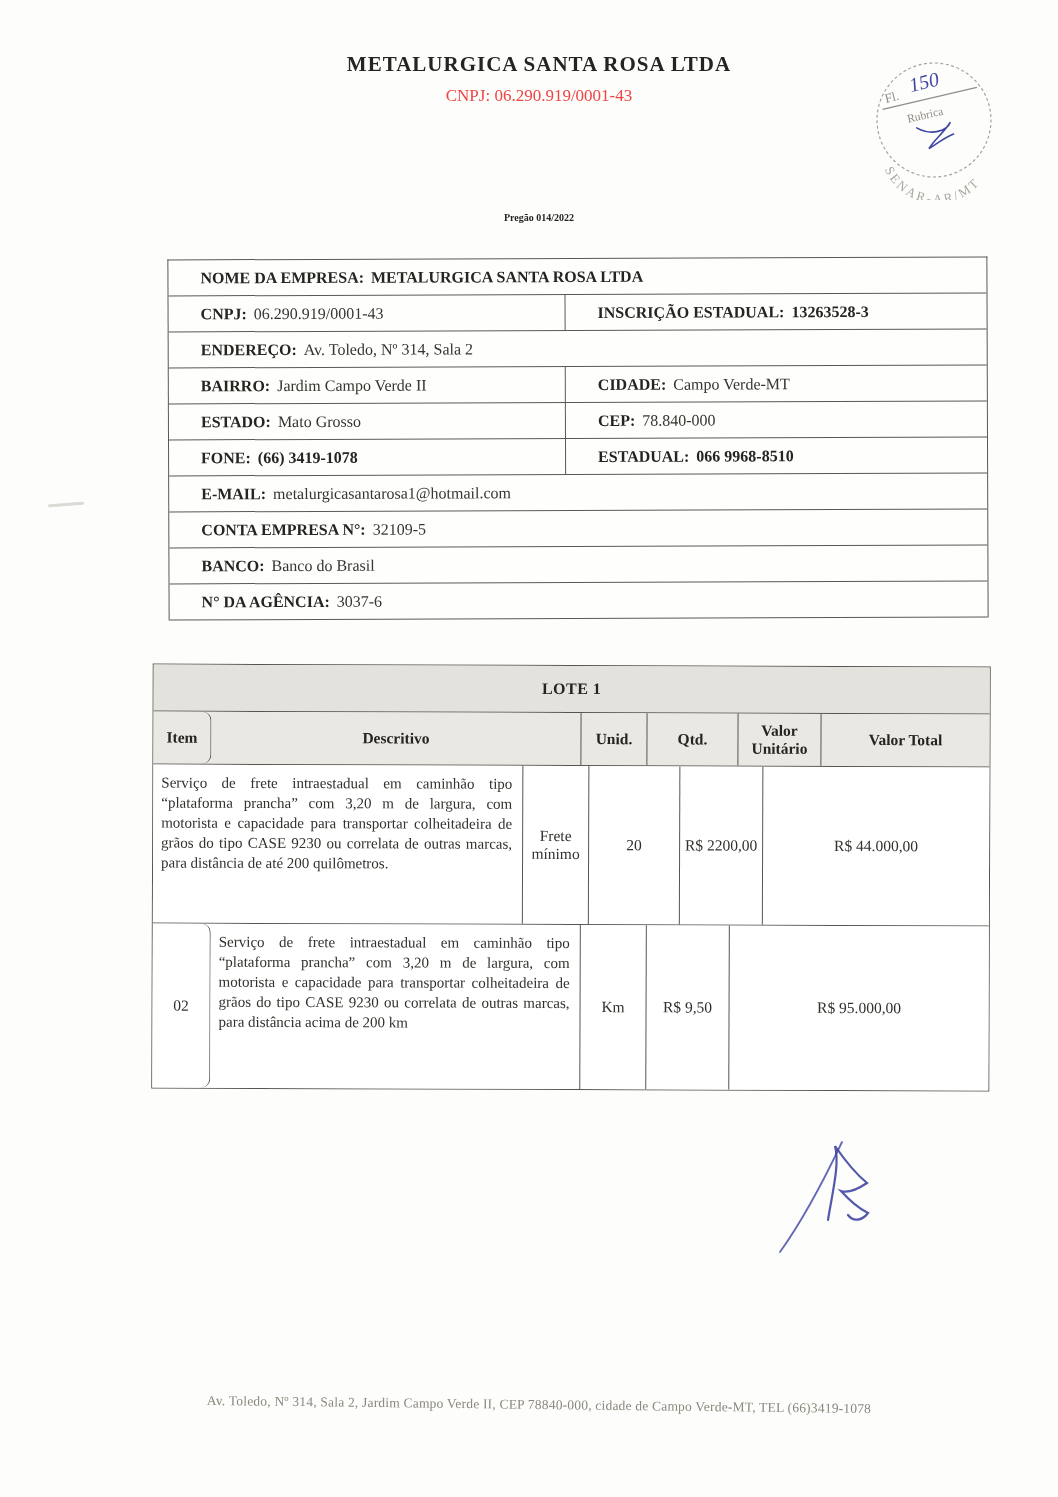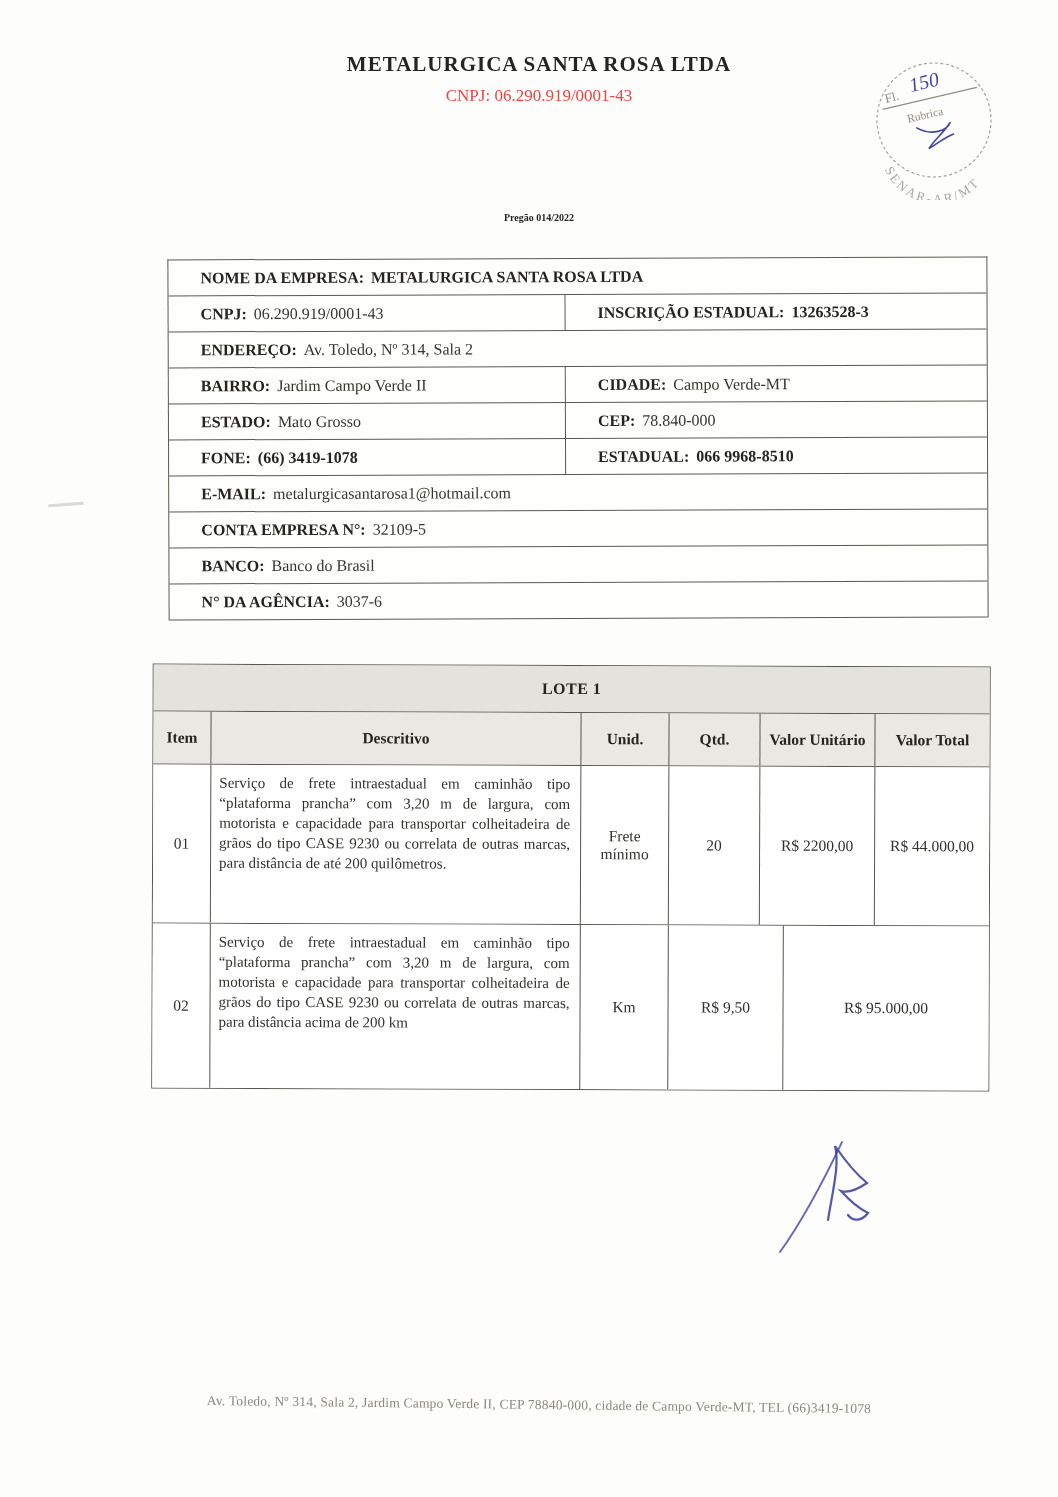--- a/index.html
+++ b/index.html
@@ -50,25 +50,25 @@
   .lt-title{height:46px;background:#e4e2dd;border-bottom:1px solid #57554f;
     display:flex;align-items:center;justify-content:center;
     font-weight:bold;font-size:16px;letter-spacing:.5px;color:#26241f;}
   .lt-head{display:flex;height:52px;background:#eae8e3;border-bottom:1px solid #57554f;}
   .lt-head .hcell{display:flex;align-items:center;justify-content:center;text-align:center;
     font-weight:bold;font-size:15.5px;color:#26241f;box-sizing:border-box;border-right:1px solid #57554f;padding:0 4px;}
   .lt-row{display:flex;border-bottom:1px solid #57554f;background:#fff;}
   .lt-row:last-child{border-bottom:none;}
   .cell{box-sizing:border-box;border-right:1px solid #57554f;display:flex;align-items:center;justify-content:center;
     font-size:15.5px;color:#33312c;text-align:center;padding:4px;}
-  .c-item{width:58px;}
+  .c-item{width:58px;border-radius:9px;}
   .c-desc{width:370px;}
-  .c-unid{width:88px;}
+  .c-unid{width:66px;}
   .c-qtd{width:91px;}
-  .c-vu{width:115px;}
+  .c-vu{width:83px;}
   .c-vt{flex:1;border-right:none;}
   .lt-head .c-vt{border-right:none;}
   .desc-text{display:block;text-align:justify;font-size:15px;line-height:20px;
     padding:8px 10px 8px 8px;color:#33312c;}
   .lt-row .c-desc{align-items:flex-start;justify-content:flex-start;padding:0;}
   .r1{min-height:158px;}
   .r2{min-height:164px;}
 
   
   .signature{position:absolute;left:752px;top:1122px;width:165px;height:140px;}
@@ -188,21 +188,20 @@
     <div class="lt-title">LOTE 1</div>
     <div class="lt-head">
       <div class="hcell c-item">Item</div>
       <div class="hcell c-desc">Descritivo</div>
       <div class="hcell c-unid">Unid.</div>
       <div class="hcell c-qtd">Qtd.</div>
       <div class="hcell c-vu">Valor Unitário</div>
       <div class="hcell c-vt">Valor Total</div>
     </div>
     <div class="lt-row r1">
-      <div class="cell c-item">01</div>
       <div class="cell c-desc">
         <span class="desc-text">Serviço de frete intraestadual em caminhão tipo “plataforma prancha” com 3,20 m de largura, com motorista e capacidade para transportar colheitadeira de grãos do tipo CASE 9230 ou correlata de outras marcas, para distância de até 200 quilômetros.</span>
       </div>
       <div class="cell c-unid">Frete mínimo</div>
       <div class="cell c-qtd">20</div>
       <div class="cell c-vu">R$ 2200,00</div>
       <div class="cell c-vt">R$ 44.000,00</div>
     </div>
     <div class="lt-row r2">
       <div class="cell c-item">02</div>

